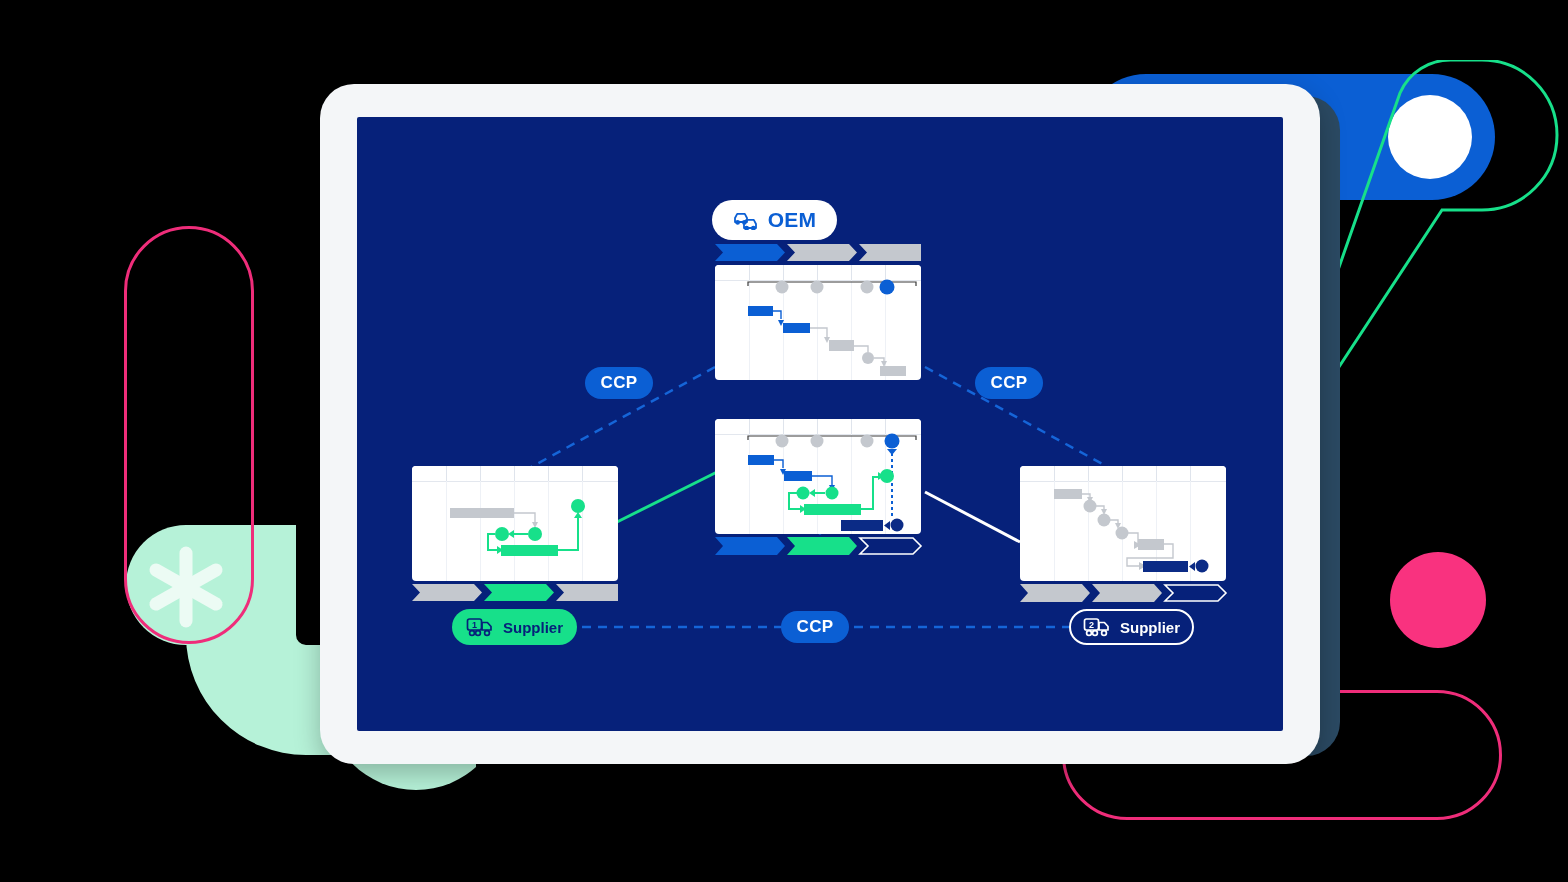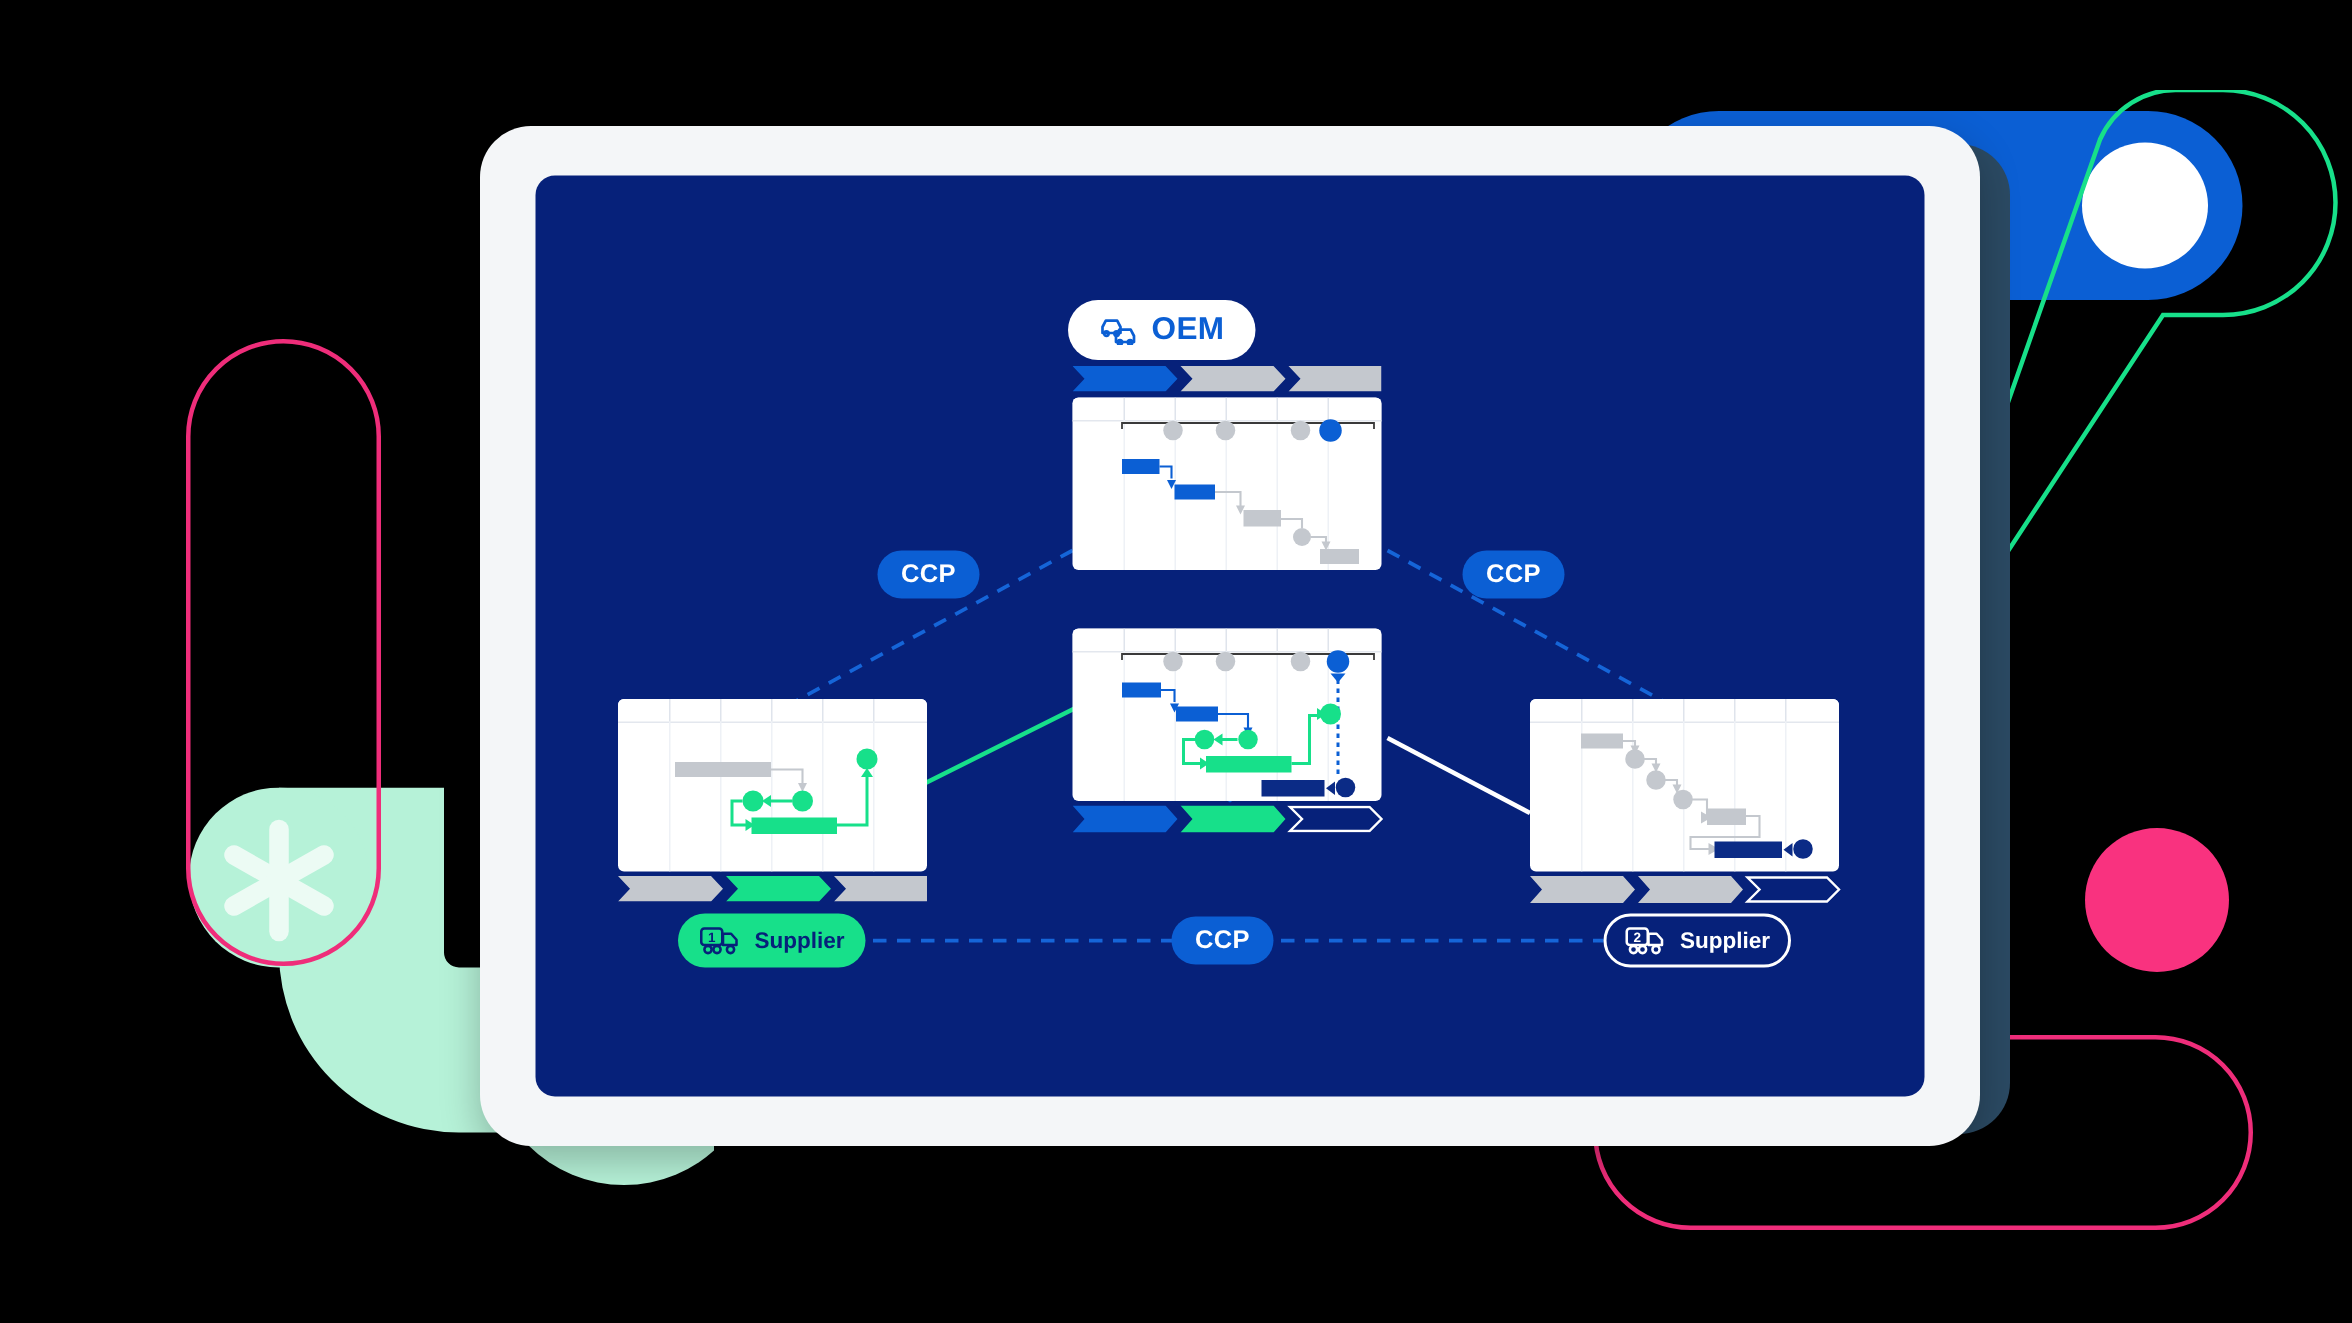--- a/index.html
+++ b/index.html
@@ -13,21 +13,21 @@
   #deco-asterisk{left:126px;top:527px;width:120px;height:120px;}
   #deco-blue-pill-tr{left:1083px;top:74px;width:412px;height:126px;background:#0b5fd4;border-radius:63px;}
   #deco-white-circle-tr{left:1388px;top:95px;width:84px;height:84px;background:#fff;border-radius:50%;}
   #deco-green-loop{left:1290px;top:60px;width:278px;height:360px;}
   #deco-pink-circle{left:1390px;top:552px;width:96px;height:96px;background:#f9327f;border-radius:50%;}
   #deco-pink-pill-br{left:1062px;top:690px;width:440px;height:130px;border:3px solid #ef2d7a;border-radius:65px;box-sizing:border-box;}
 
   
   #tablet-shadow{left:340px;top:96px;width:1000px;height:660px;background:#2b4a63;border-radius:34px;}
   #tablet-frame{left:320px;top:84px;width:1000px;height:680px;background:#f4f6f8;border-radius:34px;box-shadow:0 10px 26px rgba(0,0,0,.25);}
-  #tablet-screen{left:357px;top:117px;width:926px;height:614px;background:#06217a;border-radius:13px;overflow:hidden;}
+  #tablet-screen{left:357px;top:117px;width:926px;height:614px;background:#06217a;border-radius:2px;overflow:hidden;}
 
   
   #canvas{position:absolute;inset:0;}
 
   
   .card{position:absolute;background:#fff;border-radius:4px;overflow:hidden;}
   .card .hdr{position:absolute;left:0;top:0;right:0;height:15px;background:#fff;border-bottom:1px solid #e3e7ee;}
   .card .colline{position:absolute;top:0;bottom:0;width:1px;background:#eef1f6;}
   .card .hdrline{position:absolute;top:0;height:15px;width:1px;background:#dfe4ec;}
 

